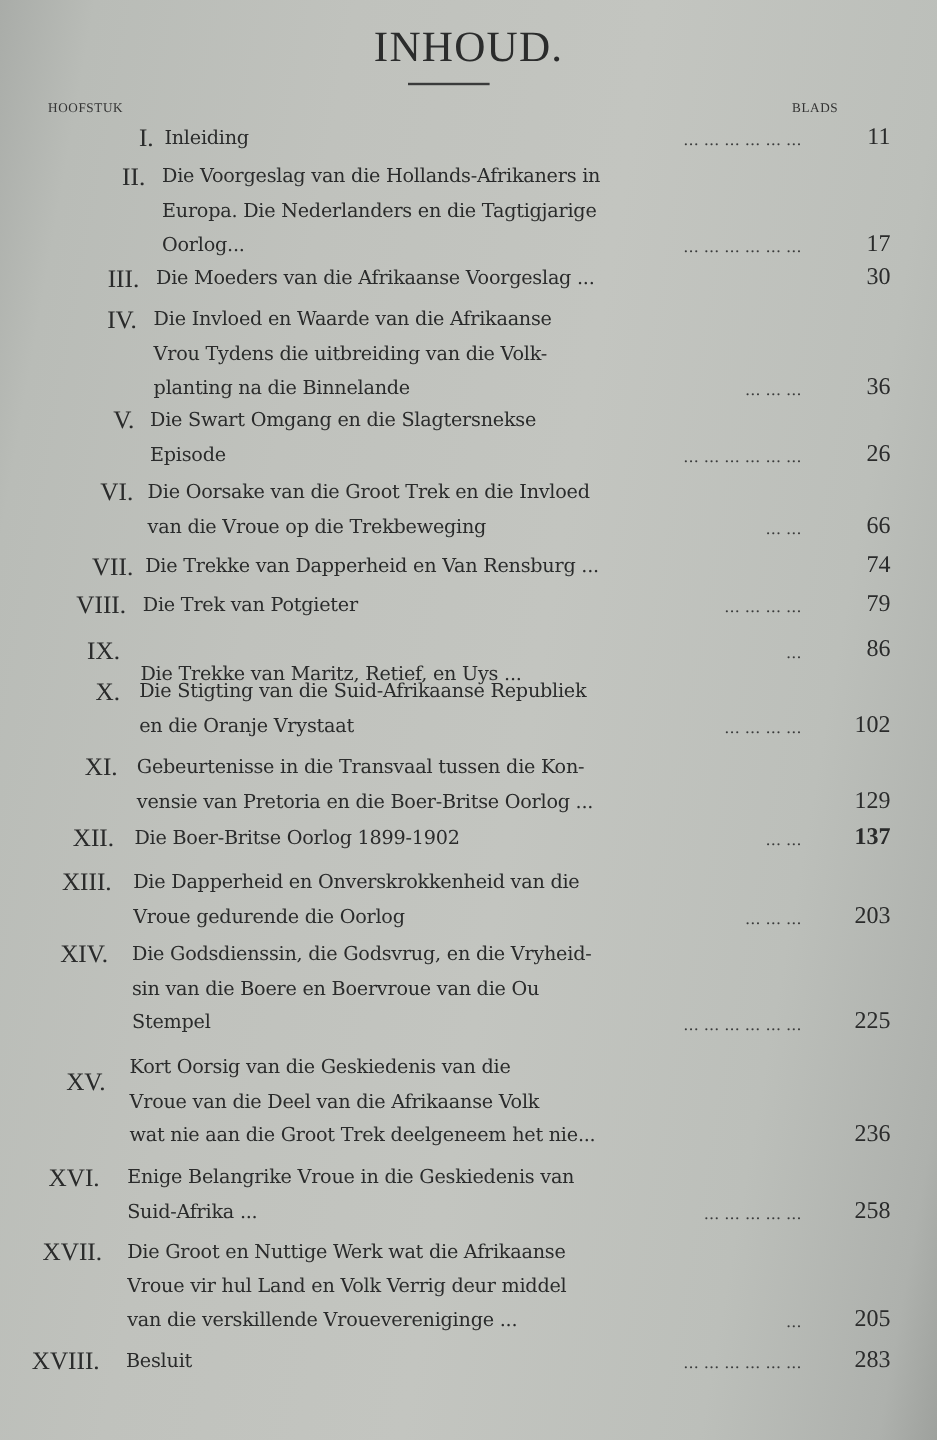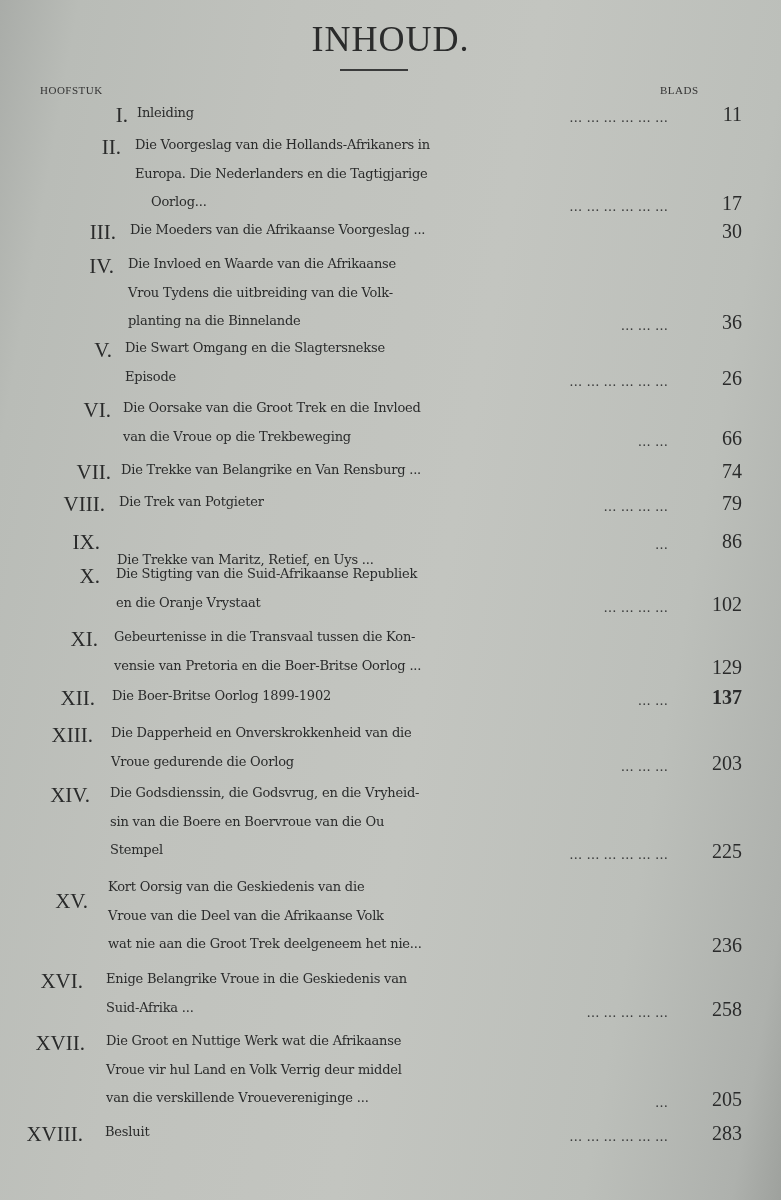--- a/index.html
+++ b/index.html
@@ -15,21 +15,21 @@
   }
   .rule{position:absolute;top:69px;left:340px;width:68px;height:2px;background:#3a3b3b;}
   .hdr{position:absolute;top:84px;font-family:"Liberation Serif",serif;font-size:11px;letter-spacing:0.5px;color:#333;}
   .hdr.left{left:40px;}
   .hdr.right{left:660px;}
   .entry{position:absolute;left:0;width:781px;}
   .num{
     position:absolute;text-align:right;font-family:"Liberation Serif",serif;font-size:21px;
   }
   .line{
-    position:absolute;white-space:nowrap;font-family:"DejaVu Serif",serif;font-size:13px;
+    position:absolute;white-space:nowrap;font-family:"DejaVu Serif",serif;font-size:16px;
     letter-spacing:-0.2px;
   }
   .dots{letter-spacing:0;color:#3a3b3b;font-size:13px;}
   .page{
     position:absolute;left:680px;width:62px;text-align:right;
     font-family:"Liberation Serif",serif;font-size:20px;
   }
 </style>
 </head>
 <body>
@@ -43,21 +43,21 @@
     <div class="entry" style="top: 103px;">
       <span class="num" style="right: 653px; top: 0px;">I.</span>
       <span class="line" style="left: 137px; top: 2px;">Inleiding</span>
       <span class="line dots" style="right: 113px; top: 7px;">…   …   …   …   …   …</span>
       <span class="page" style="top: 0px;">11</span>
     </div>
     <div class="entry" style="top: 135px;">
       <span class="num" style="right: 660px; top: 0px;">II.</span>
       <span class="line" style="left: 135px; top: 2px;">Die Voorgeslag van die Hollands-Afrikaners in</span>
       <span class="line" style="left: 135px; top: 30.5px;">Europa.  Die Nederlanders en die Tagtigjarige</span>
-      <span class="line" style="left: 135px; top: 59px; margin-left: 16px;">Oorlog...</span>
+      <span class="line" style="left: 135px; top: 59px;">Oorlog...</span>
       <span class="line dots" style="right: 113px; top: 64px;">…   …   …   …   …   …</span>
       <span class="page" style="top: 57px;">17</span>
     </div>
     <div class="entry" style="top: 220px;">
       <span class="num" style="right: 665px; top: 0px;">III.</span>
       <span class="line" style="left: 130px; top: 2px;">Die Moeders van die Afrikaanse Voorgeslag ...</span>
       <span class="page" style="top: 0px;">30</span>
     </div>
     <div class="entry" style="top: 254px;">
       <span class="num" style="right: 667px; top: 0px;">IV.</span>
@@ -76,21 +76,21 @@
     </div>
     <div class="entry" style="top: 398px;">
       <span class="num" style="right: 670px; top: 0px;">VI.</span>
       <span class="line" style="left: 123px; top: 2px;">Die Oorsake van die Groot Trek en die Invloed</span>
       <span class="line" style="left: 123px; top: 30.5px;">van die Vroue op die Trekbeweging</span>
       <span class="line dots" style="right: 113px; top: 35.5px;">…    …</span>
       <span class="page" style="top: 28.5px;">66</span>
     </div>
     <div class="entry" style="top: 460px;">
       <span class="num" style="right: 670px; top: 0px;">VII.</span>
-      <span class="line" style="left: 121px; top: 2px;">Die Trekke van Belangrike en Van Rensburg ...</span>
+      <span class="line" style="left: 121px; top: 2px;">Die Trekke van Dapperheid en Van Rensburg ...</span>
       <span class="page" style="top: 0px;">74</span>
     </div>
     <div class="entry" style="top: 492px;">
       <span class="num" style="right: 676px; top: 0px;">VIII.</span>
       <span class="line" style="left: 119px; top: 2px;">Die Trek van Potgieter</span>
       <span class="line dots" style="right: 113px; top: 7px;">…    …    …    …</span>
       <span class="page" style="top: 0px;">79</span>
     </div>
     <div class="entry" style="top: 530px;">
       <span class="num" style="right: 681px; top: 0px;">IX.</span>

